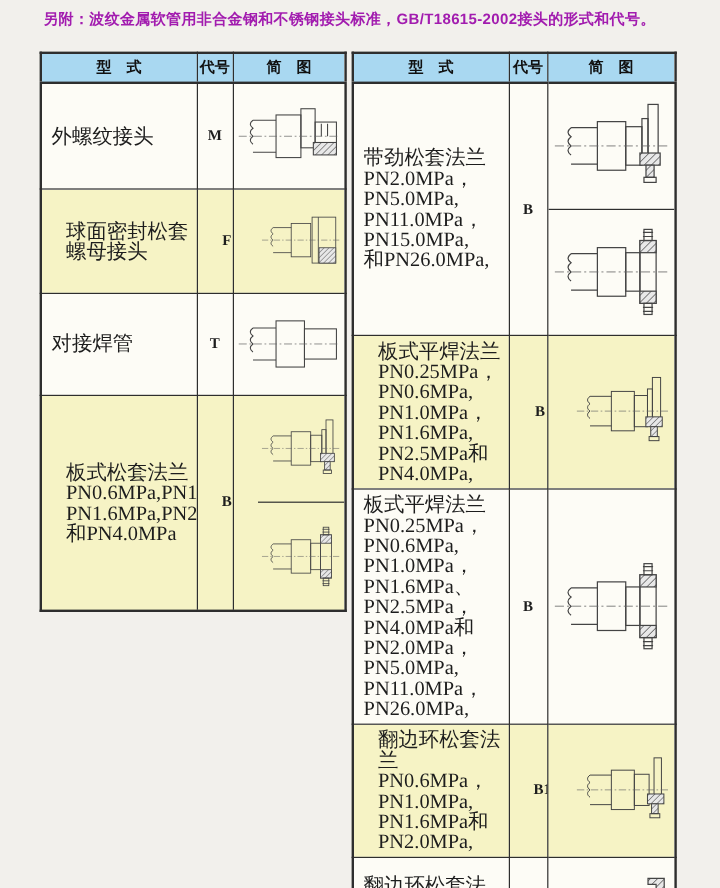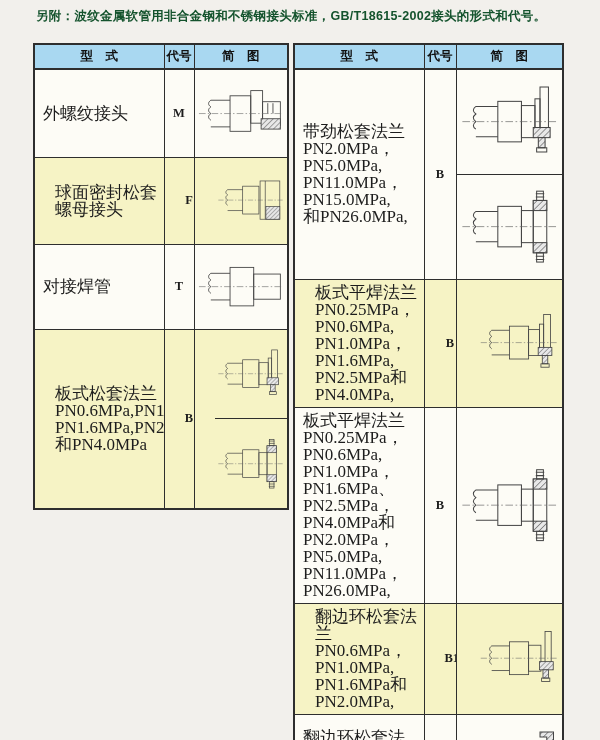--- a/index.html
+++ b/index.html
@@ -10,21 +10,21 @@
   html,body{width:600px;height:740px;overflow:hidden}
   body{
     background:var(--page_bg);
     font-family:"Liberation Sans", sans-serif;
     color:var(--text);
     position:relative;
   }
   .page-title{
     position:absolute; left:36px; top:8px; width:540px;
     font-size:12.5px; font-weight:bold; letter-spacing:.3px;
-    color:#14532d;
+    color:#a21caf;
   }
   table.fittings{
     position:absolute; top:43px;
     border-collapse:collapse; table-layout:fixed;
     background:var(--row_white);
     border:2px solid var(--border);
   }
   #left-table{left:33px; width:254px;}
   #right-table{left:293px; width:269px;}
   td,th{border:1px solid var(--border); vertical-align:middle; overflow:hidden}

